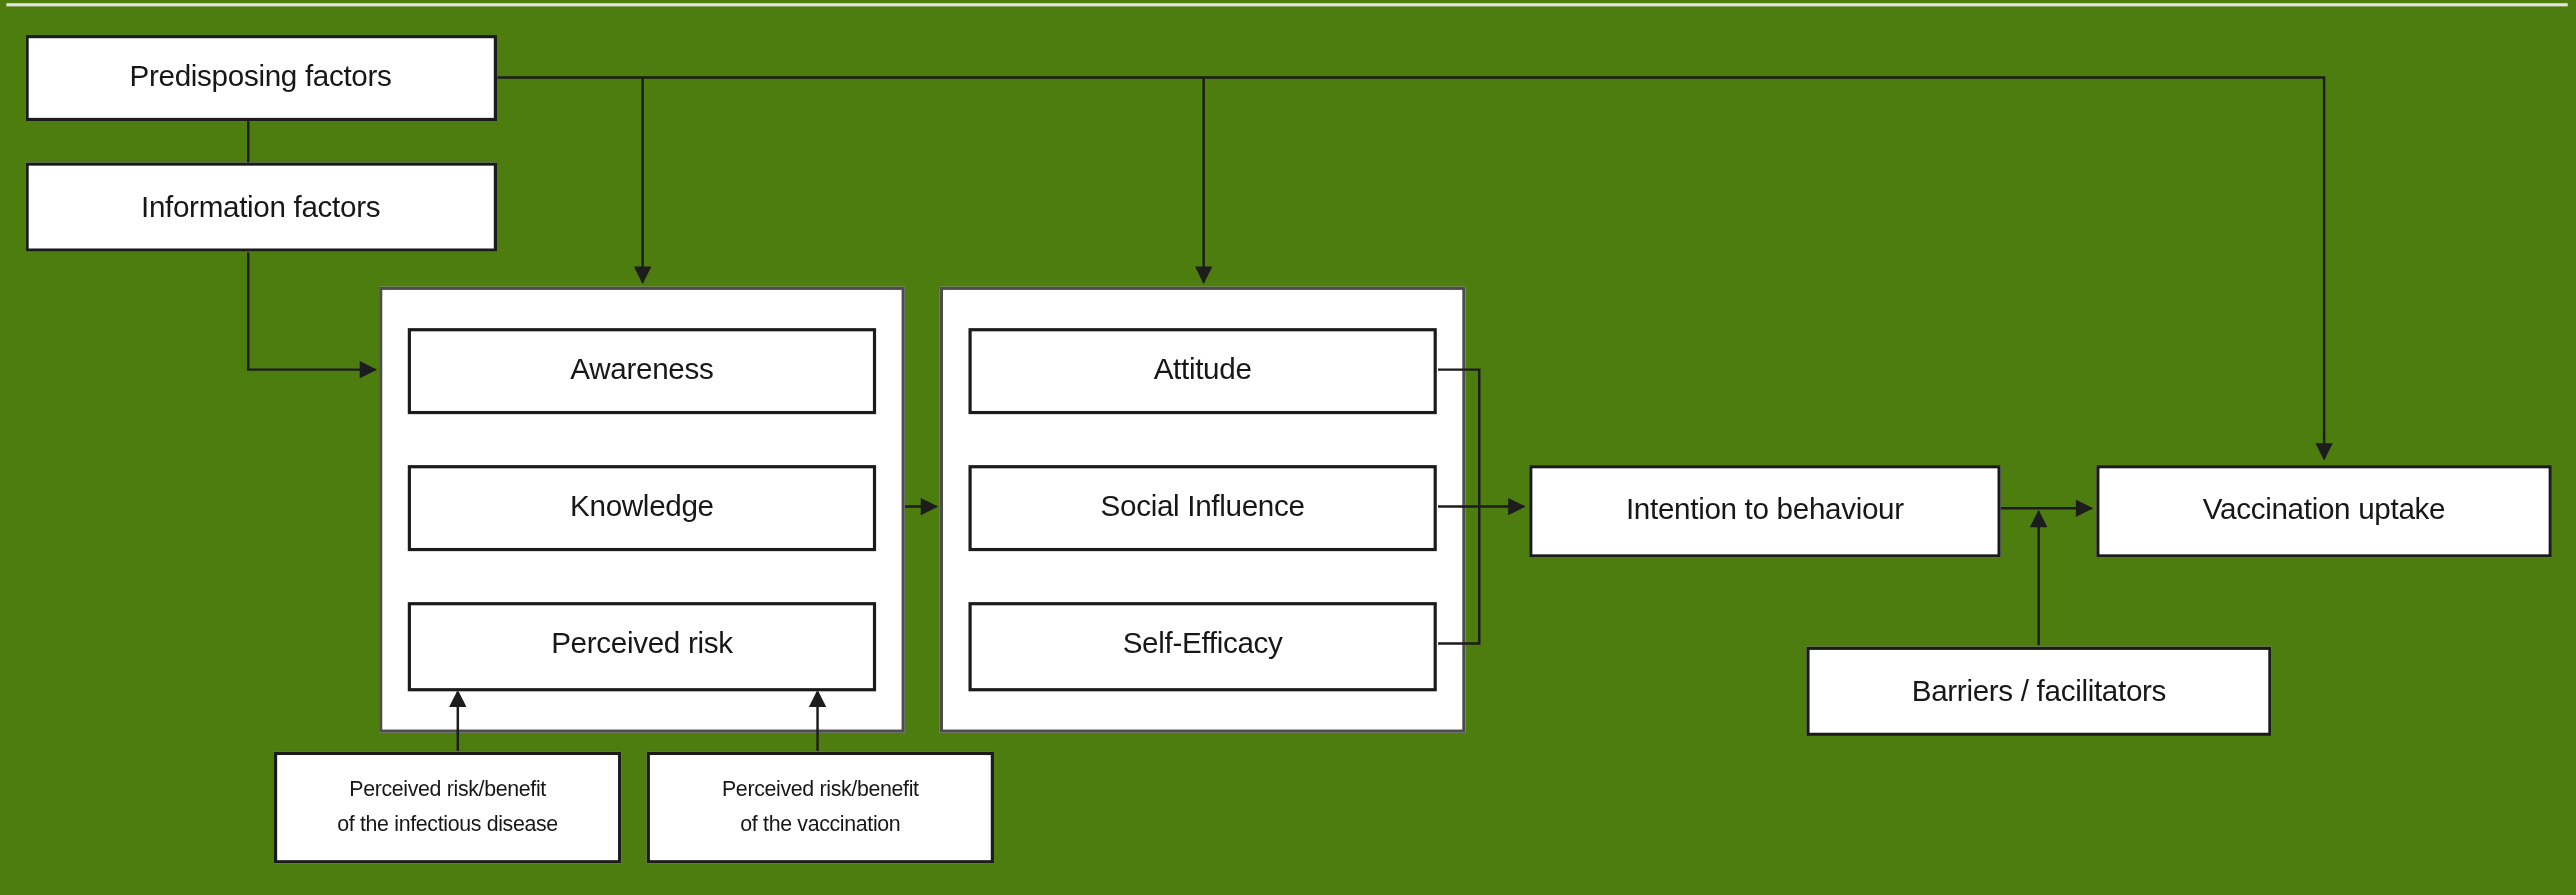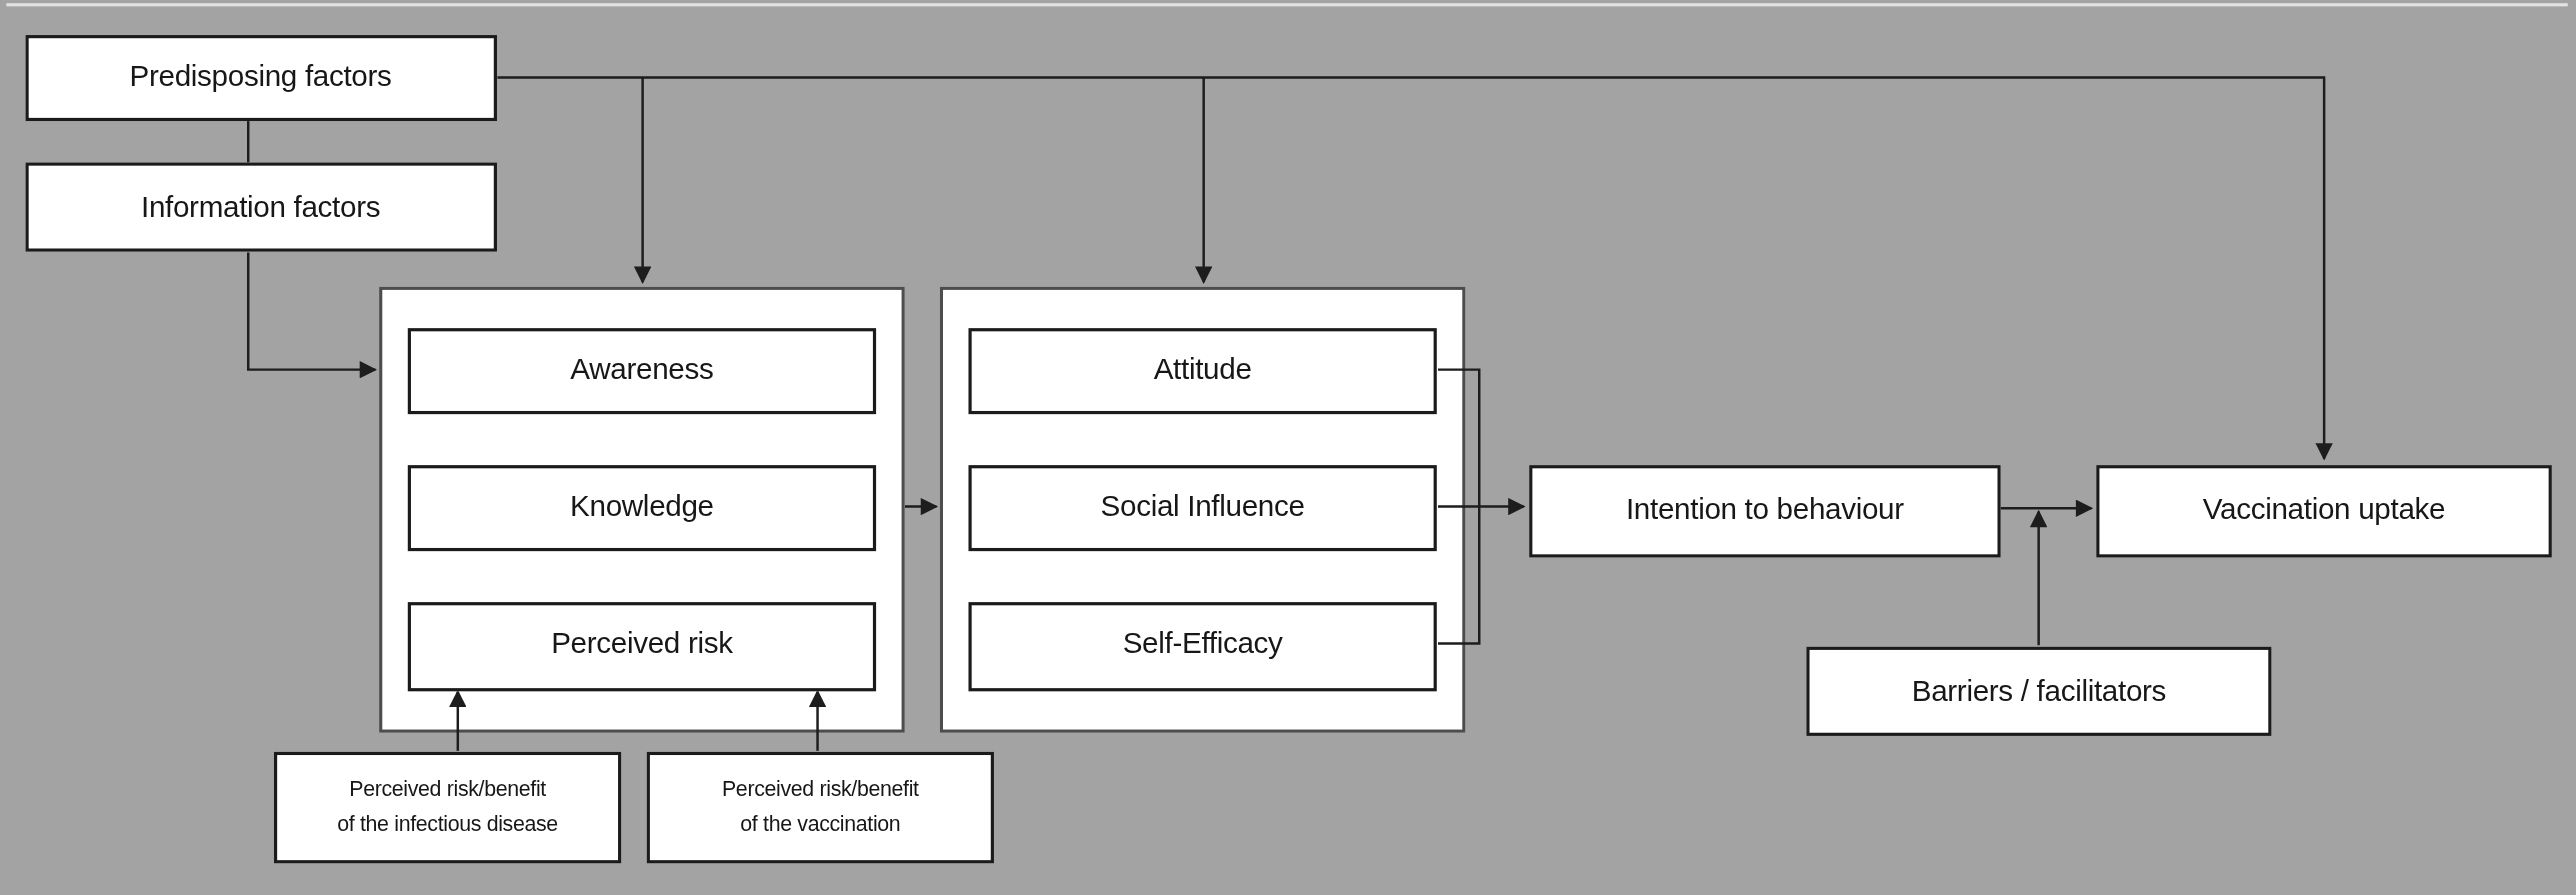--- a/index.html
+++ b/index.html
@@ -5,21 +5,21 @@
   html, body {
     margin: 0;
     padding: 0;
     background: #ffffff;
   }
   #viewport {
     position: relative;
     width: 2576px;
     height: 895px;
     overflow: hidden;
-    background: #a3a3a3;
+    background: #4d7c0f;
   }
   #canvas {
     position: absolute;
     left: 0; top: 0;
     width: 809px;
     height: 281px;
     transform: scale(3.1858);
     transform-origin: 0 0;
     font-family: "Liberation Sans", "DejaVu Sans", sans-serif;
     color: #171717;

